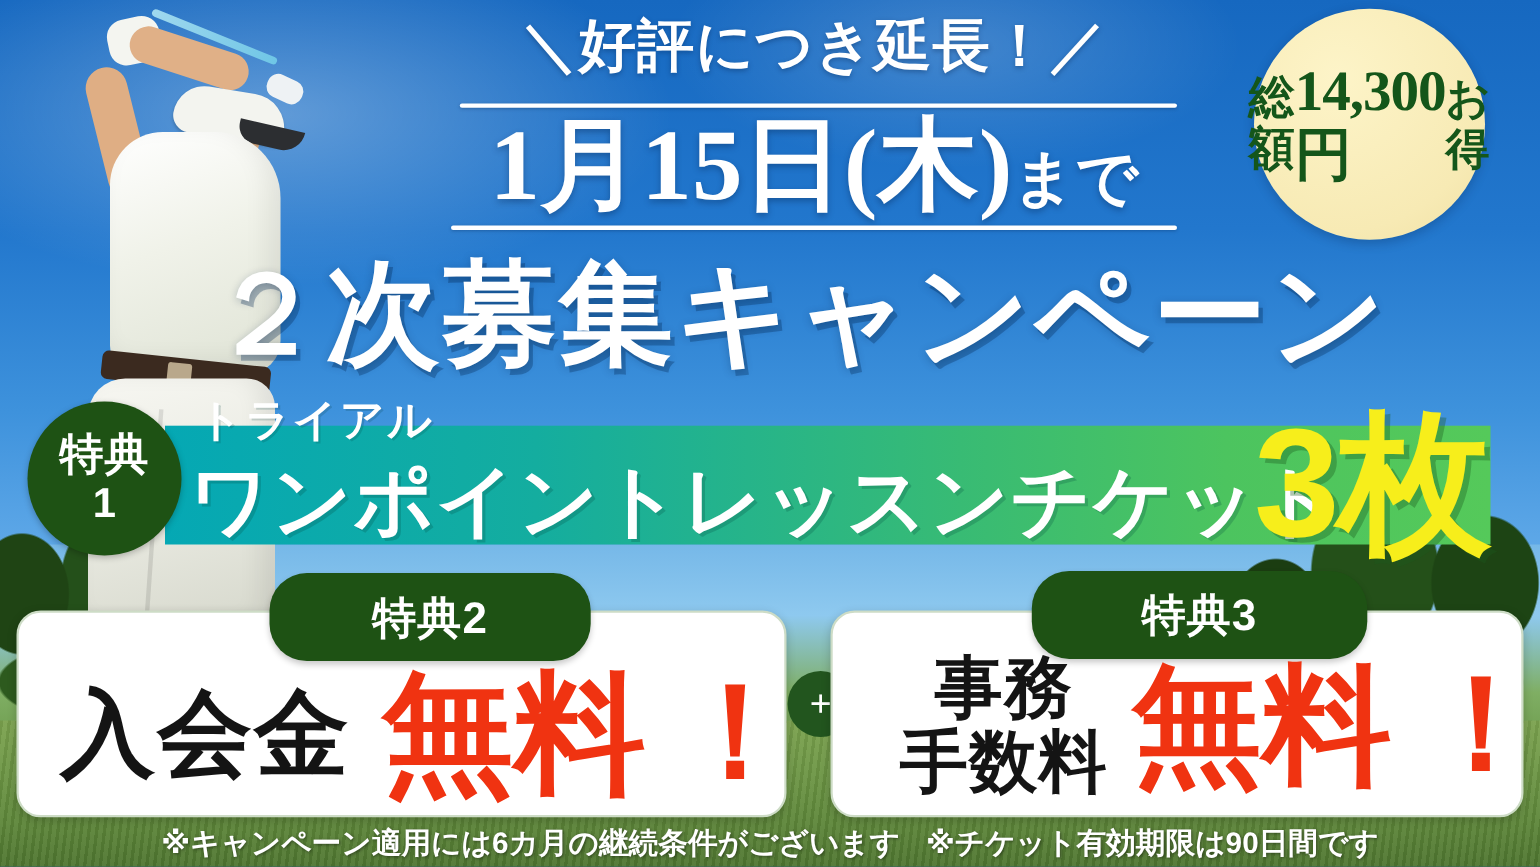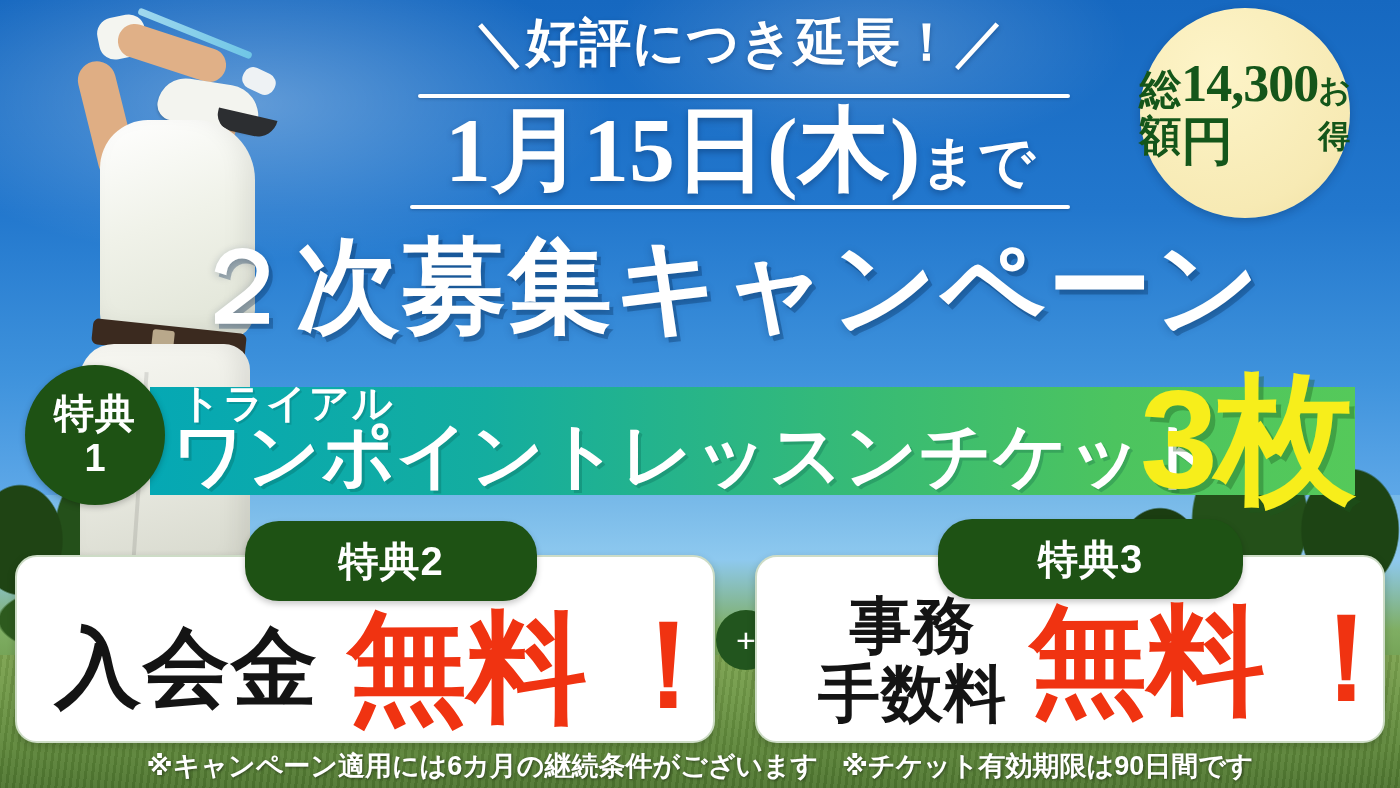--- a/index.html
+++ b/index.html
@@ -83,21 +83,21 @@
   
   .badge{
     position:absolute;left:1140px;top:8px;width:210px;height:210px;border-radius:50%;
     background:radial-gradient(circle at 36% 30%,#fdf4c8 0%,#f7eab4 70%,#f0e0a4 100%);
     box-shadow:0 3px 10px rgba(0,25,60,.25);
     display:flex;flex-direction:row;align-items:center;justify-content:center;
     font-family:"Liberation Serif","DejaVu Serif",serif;color:#14561a;font-weight:700;
   }
   .badge .b1{font-size:42px;line-height:46px;}
   .badge .b2{font-size:52px;line-height:58px;letter-spacing:-1px;}
-  .badge .b3{font-size:32px;line-height:46px;}
+  .badge .b3{font-size:40px;line-height:46px;}
 
   
   .maintitle{
     position:absolute;left:190px;top:228px;width:1200px;
     font-family:"Liberation Serif","DejaVu Serif",serif;font-weight:700;
     font-size:104px;line-height:118px;color:#fff;letter-spacing:2px;white-space:nowrap;
     text-shadow:4px 5px 0 rgba(0,35,80,.30), 0 2px 8px rgba(0,30,70,.25);
   }
 
   
@@ -107,21 +107,21 @@
   }
   .benefit1-circle{
     position:absolute;left:25px;top:365px;width:140px;height:140px;border-radius:50%;
     background:#1e5214;color:#fff;display:flex;flex-direction:column;
     align-items:center;justify-content:center;line-height:1;
     box-shadow:0 2px 6px rgba(0,0,0,.25);
   }
   .benefit1-circle .t{font-size:40px;font-weight:700;letter-spacing:1px;}
   .benefit1-circle .n{font-size:38px;font-weight:700;margin-top:6px;}
   .trial{
-    position:absolute;left:180px;top:376px;font-size:40px;font-weight:700;color:#fff;
+    position:absolute;left:180px;top:354px;font-size:40px;font-weight:700;color:#fff;
     letter-spacing:2px;text-shadow:2px 2px 0 rgba(0,60,60,.18);
   }
   .ticket{
     position:absolute;left:172px;top:408px;font-size:72px;font-weight:700;color:#fff;
     letter-spacing:1px;white-space:nowrap;text-shadow:3px 3px 0 rgba(0,70,60,.22);
   }
   .sheets{
     position:absolute;left:1140px;top:332px;font-size:140px;font-weight:700;color:#f7ee1b;
     letter-spacing:-2px;line-height:150px;white-space:nowrap;
     text-shadow:5px 5px 0 rgba(30,90,30,.35);

